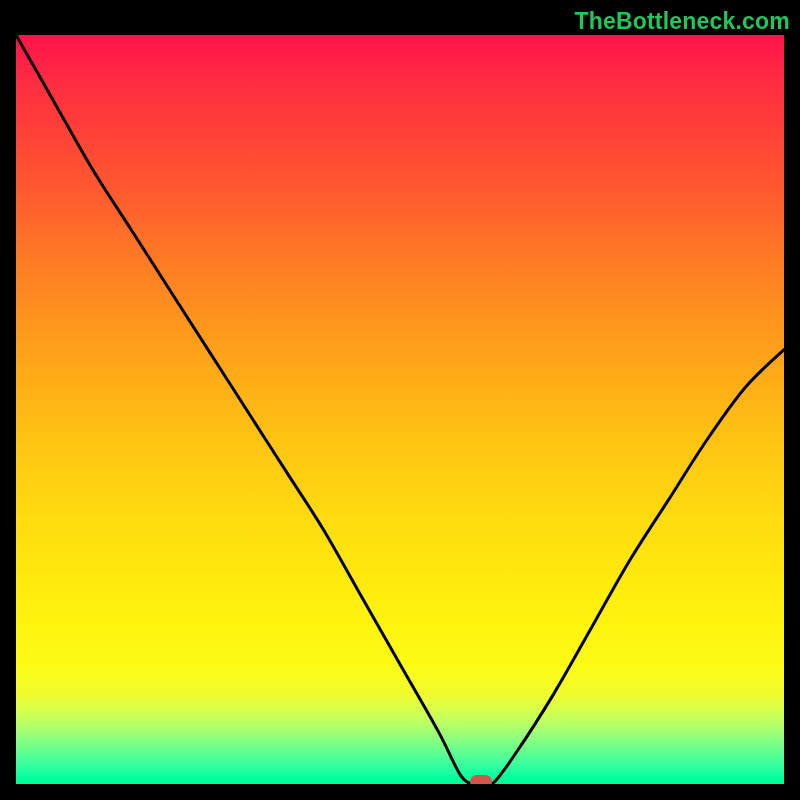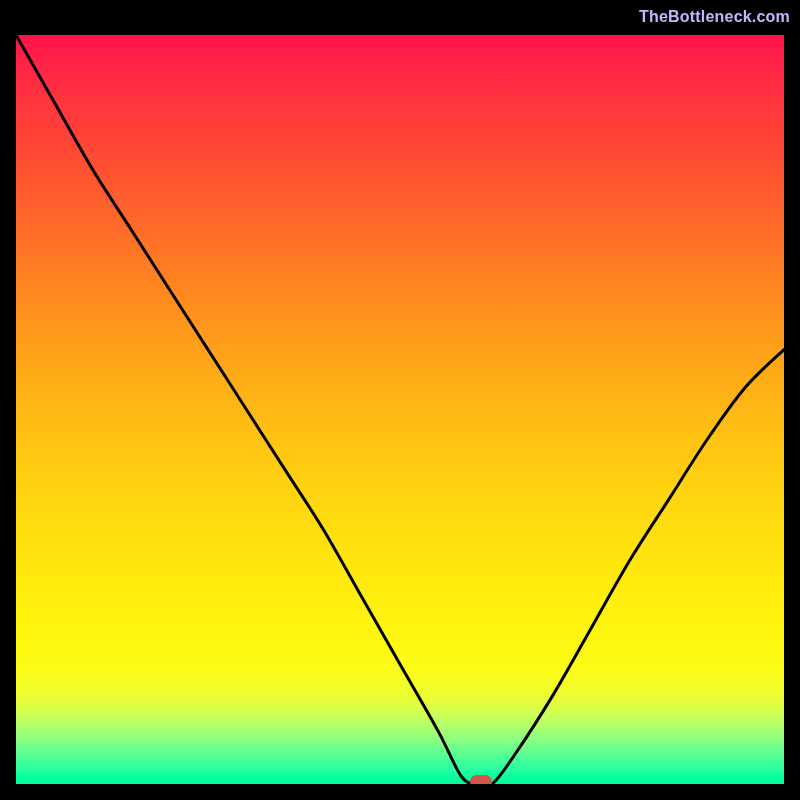--- a/index.html
+++ b/index.html
@@ -67,23 +67,23 @@
   }
   .brand {
     position: absolute;
     top: 8px;
     left: 0;
     width: 800px;
     text-align: right;
     padding-right: 10px;
     box-sizing: border-box;
     font-family: Arial, sans-serif;
-    font-size: 16px;
+    font-size: 23px;
     font-weight: 600;
-    color: #c4b5fd;
+    color: #22c55e;
     letter-spacing: 0.2px;
   }
 </style>
 </head>
 <body>
 
 <div class="frame">
   <div class="brand">TheBottleneck.com</div>
   <div class="plot">
     <div class="gradient"></div>

